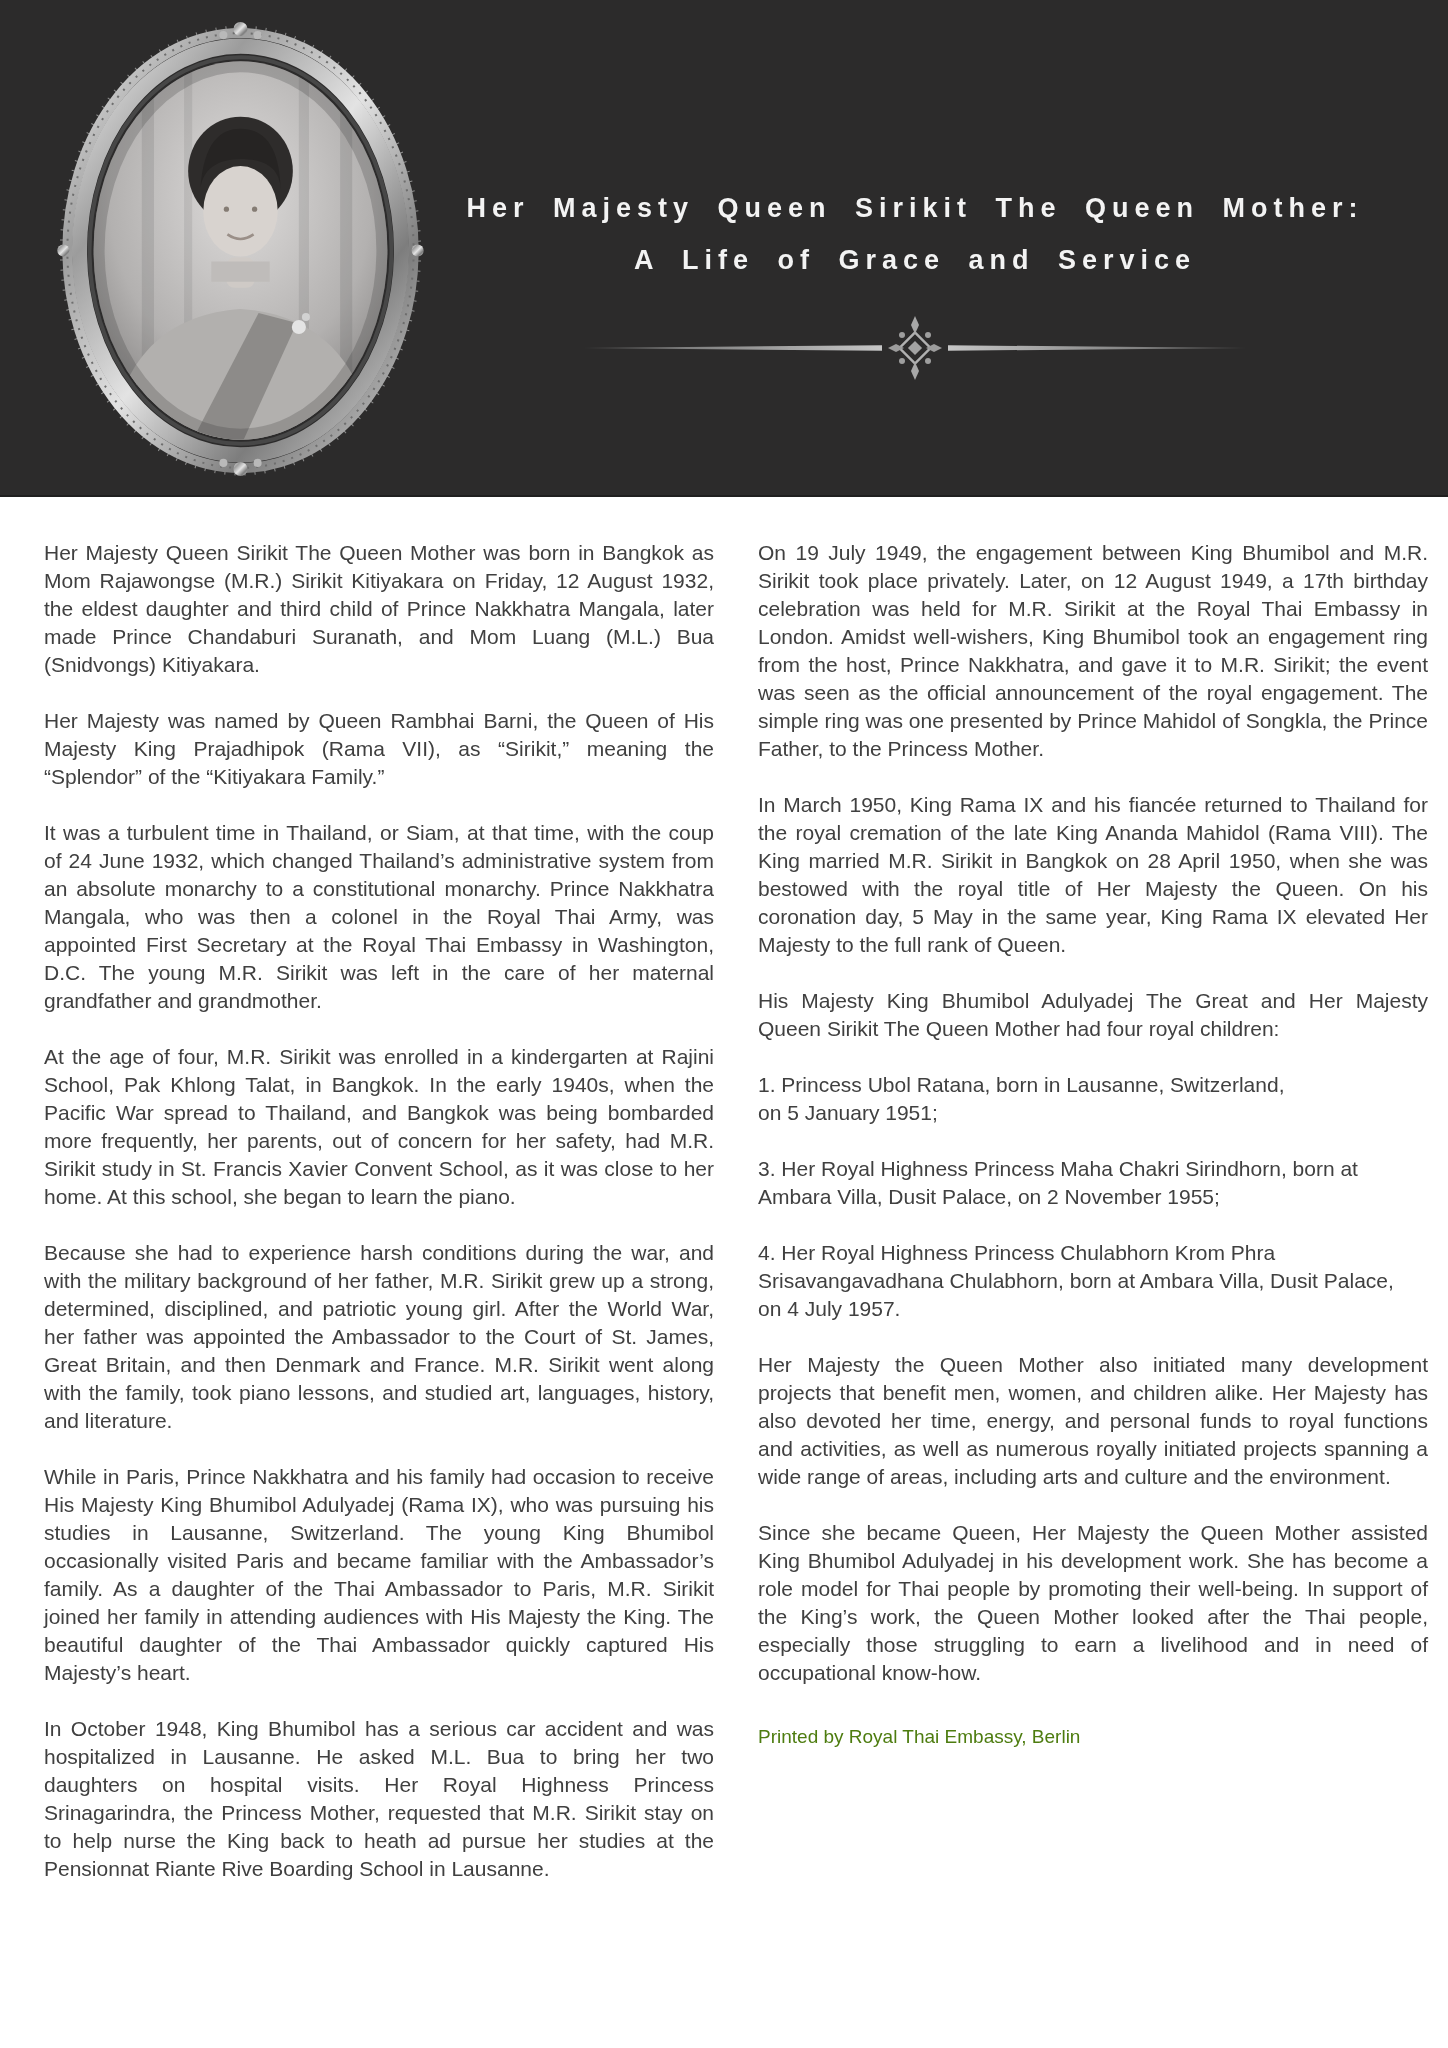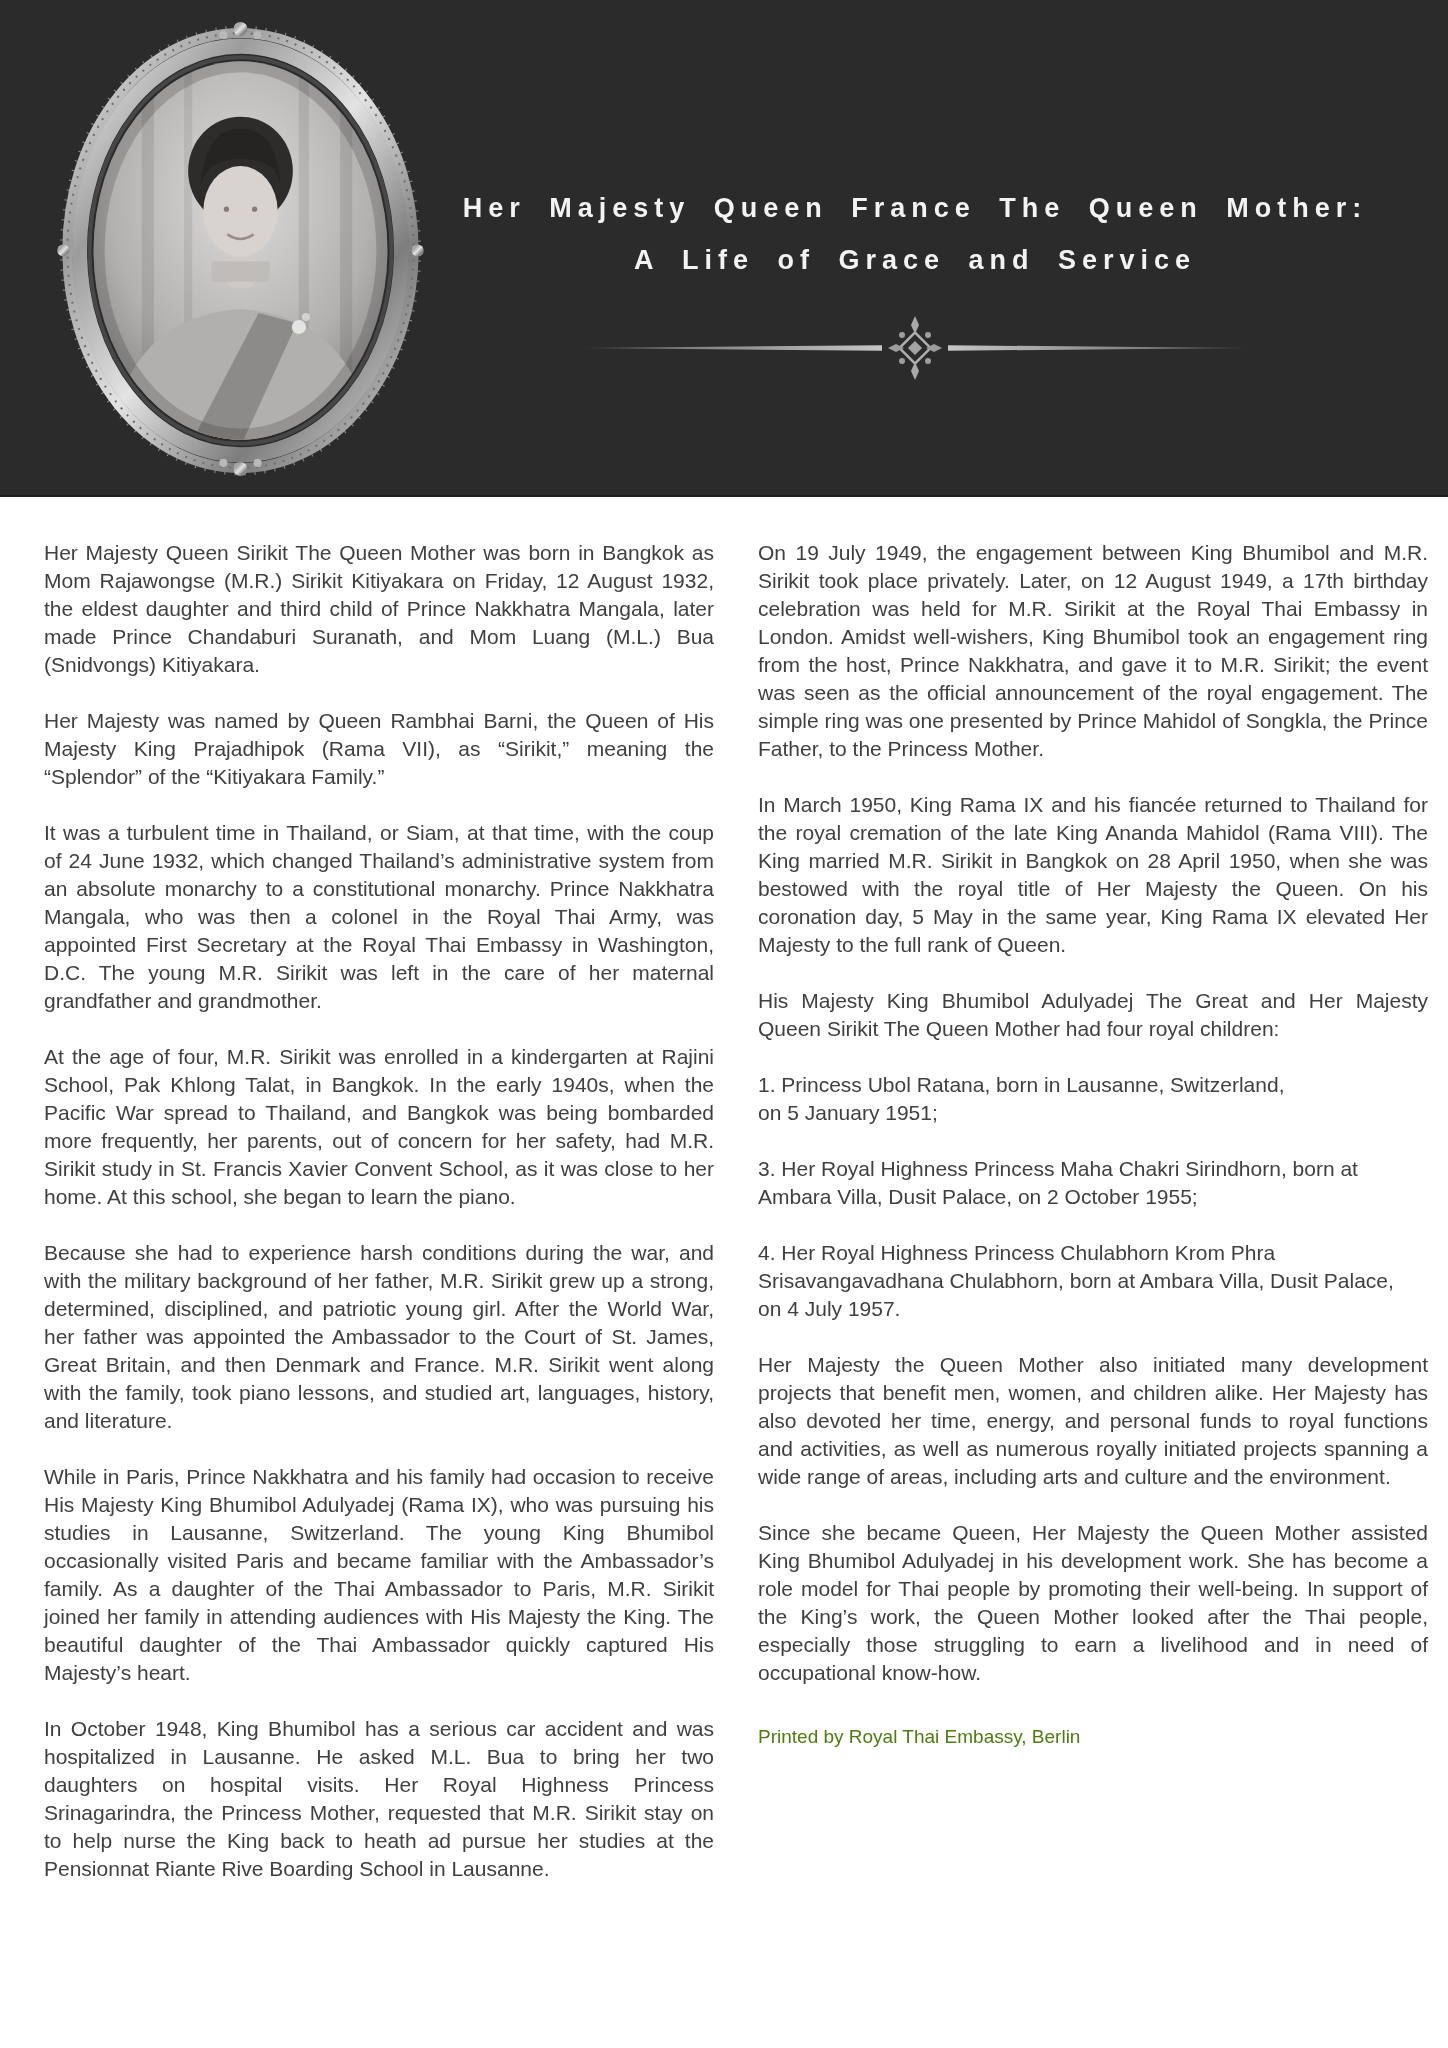--- a/index.html
+++ b/index.html
@@ -154,21 +154,21 @@
 
           <circle cx="245" cy="305" r="7" fill="#e4e4e4"></circle>
           <circle cx="252" cy="295" r="4" fill="#d2d2d2"></circle>
 
           <ellipse cx="187" cy="229" rx="146" ry="188" fill="none" stroke="#2f2f2f" stroke-width="22" opacity="0.22"></ellipse>
         </g>
       </svg>
     </div>
 
     <div class="header-right">
-      <span class="title-line title-line1">Her Majesty Queen France The Queen Mother:</span>
+      <span class="title-line title-line1">Her Majesty Queen Sirikit The Queen Mother:</span>
       <span class="title-line title-line2">A Life of Grace and Service</span>
 
       <div class="divider-row">
         <div class="divider-line left"></div>
         <svg class="divider-ornament" viewBox="0 0 58 64" aria-hidden="true">
           <rect x="18" y="21" width="22" height="22" transform="rotate(45 29 32)" fill="none" stroke="#b0b0b0" stroke-width="2.4"></rect>
           <rect x="24" y="27" width="10" height="10" transform="rotate(45 29 32)" fill="#a3a3a3"></rect>
           <polygon points="29,0 33,9 29,18 25,9" fill="#a8a8a8"></polygon>
           <polygon points="29,64 33,55 29,46 25,55" fill="#a8a8a8"></polygon>
           <polygon points="2,32 10,28 18,32 10,36" fill="#9c9c9c"></polygon>
@@ -196,21 +196,21 @@
     </div>
 
     <div class="col">
       <p>On 19 July 1949, the engagement between King Bhumibol and M.R. Sirikit took place privately. Later, on 12 August 1949, a 17th birthday celebration was held for M.R. Sirikit at the Royal Thai Embassy in London. Amidst well-wishers, King Bhumibol took an engagement ring from the host, Prince Nakkhatra, and gave it to M.R. Sirikit; the event was seen as the official announcement of the royal engagement. The simple ring was one presented by Prince Mahidol of Songkla, the Prince Father, to the Princess Mother.</p>
       <p>In March 1950, King Rama IX and his fiancée returned to Thailand for the royal cremation of the late King Ananda Mahidol (Rama VIII). The King married M.R. Sirikit in Bangkok on 28 April 1950, when she was bestowed with the royal title of Her Majesty the Queen. On his coronation day, 5 May in the same year, King Rama IX elevated Her Majesty to the full rank of Queen.</p>
       <p>His Majesty King Bhumibol Adulyadej The Great and Her Majesty Queen Sirikit The Queen Mother had four royal children:</p>
 
       <p class="children-item">1. Princess Ubol Ratana, born in Lausanne, Switzerland,
 on 5 January 1951;</p>
       <p class="children-item">3. Her Royal Highness Princess Maha Chakri Sirindhorn, born at
-Ambara Villa, Dusit Palace, on 2 October 1955;</p>
+Ambara Villa, Dusit Palace, on 2 November 1955;</p>
       <p class="children-item">4. Her Royal Highness Princess Chulabhorn Krom Phra
 Srisavangavadhana Chulabhorn, born at Ambara Villa, Dusit Palace,
 on 4 July 1957.</p>
 
       <p>Her Majesty the Queen Mother also initiated many development projects that benefit men, women, and children alike. Her Majesty has also devoted her time, energy, and personal funds to royal functions and activities, as well as numerous royally initiated projects spanning a wide range of areas, including arts and culture and the environment.</p>
       <p>Since she became Queen, Her Majesty the Queen Mother assisted King Bhumibol Adulyadej in his development work. She has become a role model for Thai people by promoting their well-being. In support of the King’s work, the Queen Mother looked after the Thai people, especially those struggling to earn a livelihood and in need of occupational know-how.</p>
 
       <div class="footer-printed">Printed by Royal Thai Embassy, Berlin</div>
     </div>
 

